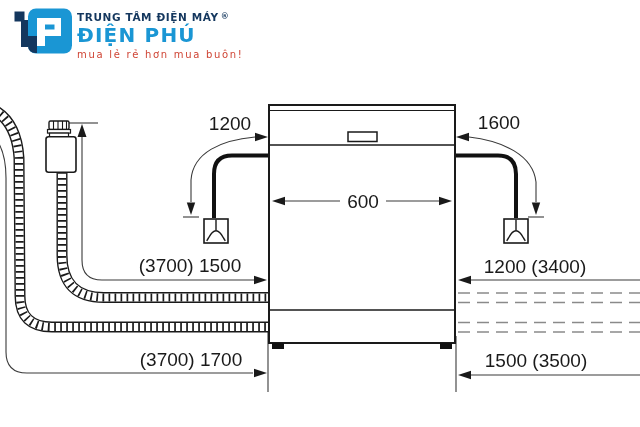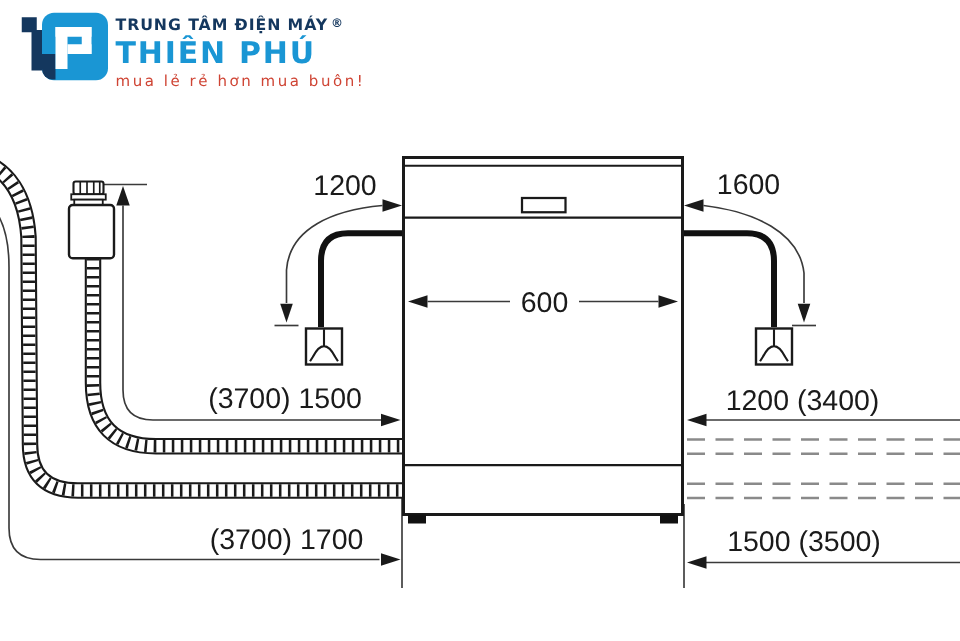--- a/index.html
+++ b/index.html
@@ -54,21 +54,21 @@
     <path d="M14,28 h9 v17 h-2 a7,7 0 0 1 -7,-7 Z" fill="#14375e"></path>
     <g fill="#ffffff">
       <rect x="23" y="10" width="8" height="28"></rect>
       <rect x="23" y="10" width="24" height="6.5"></rect>
       <rect x="40.5" y="10" width="6.5" height="18"></rect>
       <rect x="31" y="21.5" width="16" height="6.5"></rect>
     </g>
   </svg>
   <div class="logo-text">
     <div class="logo-line1"><span>TRUNG TÂM ĐIỆN MÁY</span><span class="logo-reg">®</span></div>
-    <div class="logo-brand">THIÊN PHÚ</div>
+    <div class="logo-brand">ĐIỆN PHÚ</div>
     <div class="logo-tagline">mua lẻ rẻ hơn mua buôn!</div>
   </div>
 </div>
 
 <svg class="diagram" width="640" height="427" viewBox="0 0 640 427">
 
   <g>
 
     <path class="thin" d="M66,123 L98,123"></path>
     <path class="thin" d="M82,137 L82,260 Q82,280 102,280 L254,280"></path>

